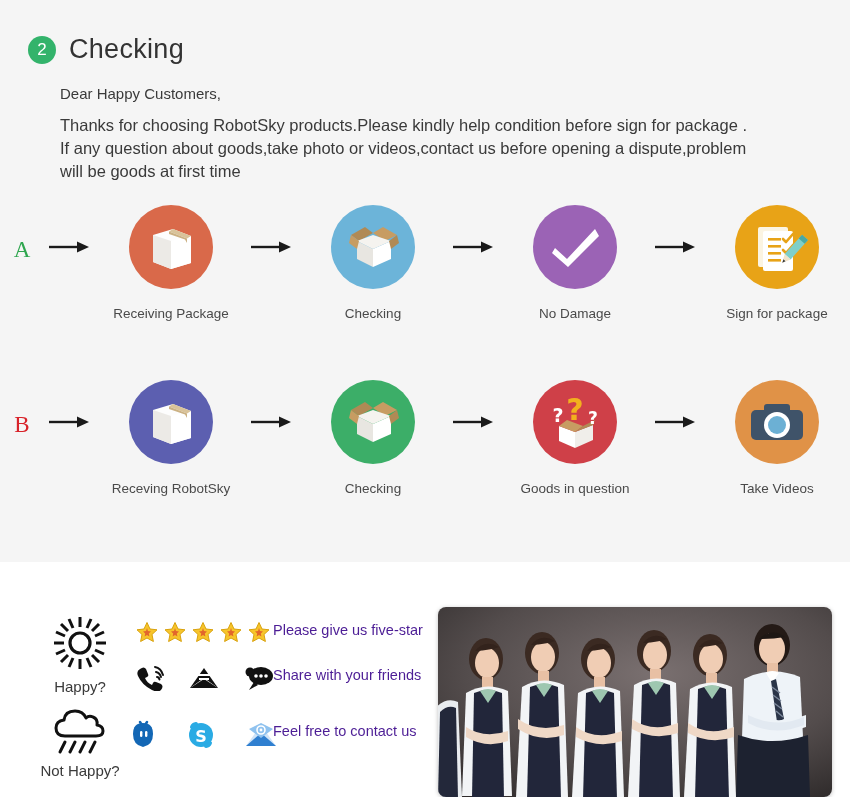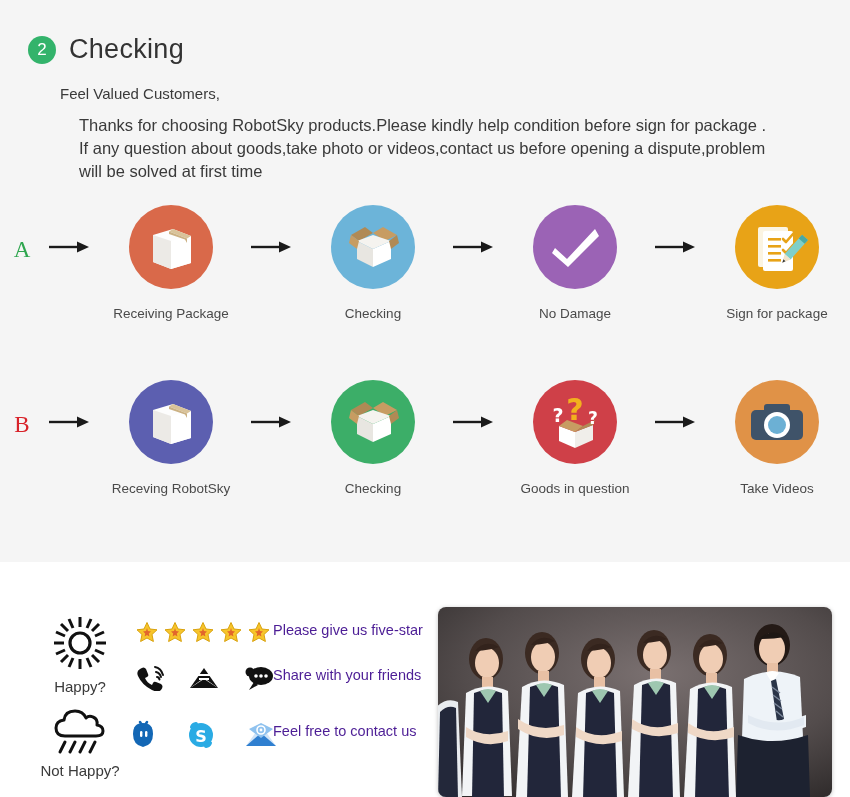--- a/index.html
+++ b/index.html
@@ -16,21 +16,21 @@
   .sec-head{position:absolute;left:28px;top:34px;display:flex;align-items:center;gap:13px;}
   .badge-num{
     width:28px;height:28px;border-radius:50%;background:#33b36b;color:#fff;
     display:flex;align-items:center;justify-content:center;
     font-size:17px;line-height:1;font-weight:400;
   }
   .sec-title{font-size:27px;color:#333;letter-spacing:.3px;font-weight:400;}
 
   .intro{position:absolute;left:60px;top:85px;width:790px;color:#3a3a3a;}
   .intro .ln0{font-size:15px;margin-bottom:12px;}
-  .intro .ln1,.intro .ln2,.intro .ln3{font-size:16.5px;line-height:23px;margin-left:19px;}
+  .intro .ln1,.intro .ln2,.intro .ln3{font-size:16.5px;line-height:23px;}
 
   
   .flow{position:absolute;left:0;width:850px;display:flex;align-items:flex-start;}
   .flow-a{top:205px;}
   .flow-b{top:380px;}
 
   .rowlabel{
     width:44px;flex:0 0 44px;text-align:center;font-size:23px;line-height:1;
     padding-top:33px;font-family:"Liberation Serif","DejaVu Serif",serif;
   }
@@ -83,24 +83,24 @@
 <div class="page">
 
   <div class="service-section">
 
     <div class="sec-head">
       <div class="badge-num">2</div>
       <div class="sec-title">Checking</div>
     </div>
 
     <div class="intro">
-      <div class="ln0">Feel Valued Customers,</div>
+      <div class="ln0">Dear Happy Customers,</div>
       <div class="ln1">Thanks for choosing RobotSky products.Please kindly help condition before sign for package .</div>
       <div class="ln2">If any question about goods,take photo or videos,contact us before opening a dispute,problem</div>
-      <div class="ln3">will be solved at first time</div>
+      <div class="ln3">will be goods at first time</div>
     </div>
 
     <div class="flow flow-a">
       <div class="rowlabel a">A</div>
 
       <div class="arrow">
         <svg width="46" height="16" viewBox="0 0 46 16">
             <path d="M2 8 H34" stroke="#1a1a1a" stroke-width="2.4" fill="none"></path>
             <path d="M30 2.5 L42 8 L30 13.5 Z" fill="#1a1a1a"></path>
           </svg>

